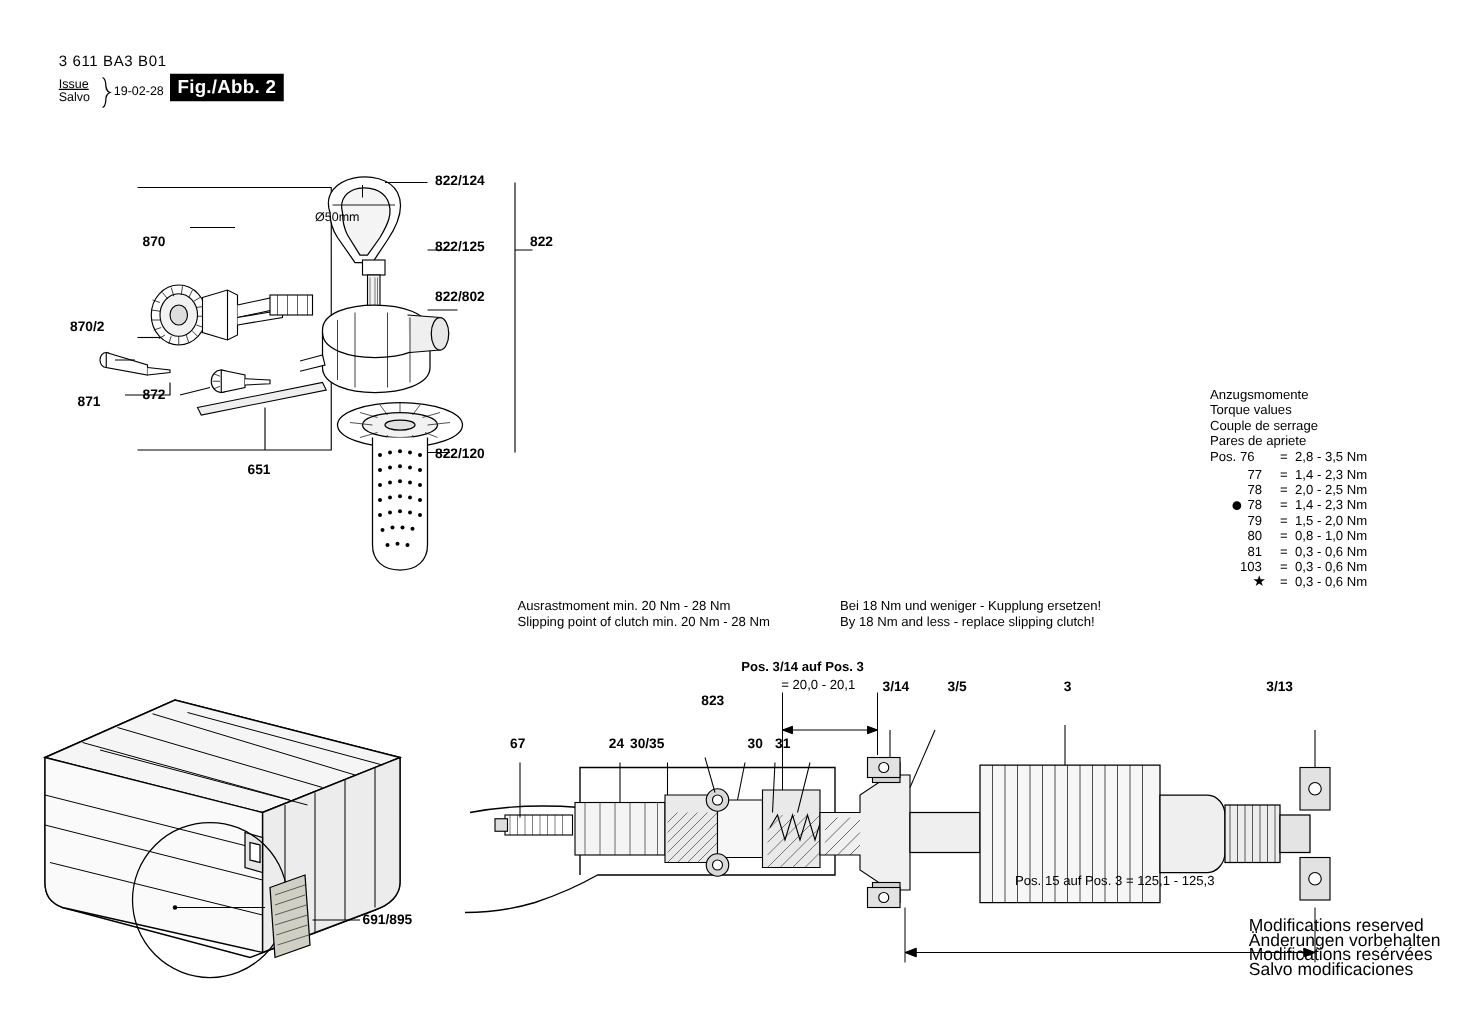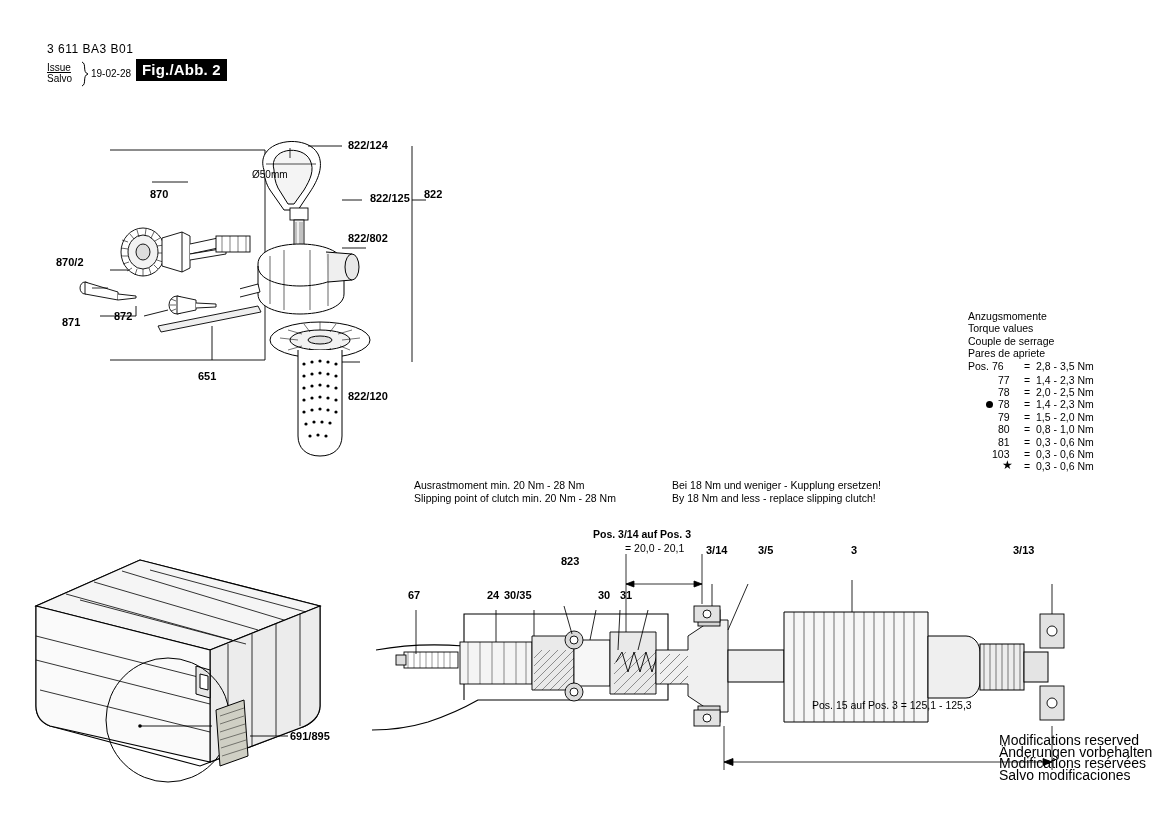--- a/index.html
+++ b/index.html
@@ -140,21 +140,21 @@
   </g>
   <path class="ln" d="M60,196 L96,196 L96,186" stroke-width="0.9"></path>
   <path class="ln" d="M104,196 L128,190" stroke-width="0.9"></path>
 
   <g stroke="#000" fill="#fff" stroke-width="0.9">
     <path d="M118,206 L218,186 L221,192 L121,212 Z" fill="#efefef"></path>
   </g>
   <path class="ln" d="M172,240 L172,206" stroke-width="0.9"></path>
 </svg>
 
-<div class="abs lbl bold" style="left:114px; top:188px;margin-left:36px;">870</div>
+<div class="abs lbl bold" style="left:114px; top:188px;">870</div>
 <div class="abs lbl bold" style="left:56px; top:256px;">870/2</div>
 <div class="abs lbl bold" style="left:62px; top:316px;">871</div>
 <div class="abs lbl bold" style="left:114px; top:310px;">872</div>
 <div class="abs lbl bold" style="left:198px; top:370px;">651</div>
 
 <svg class="abs" style="left:240px; top:118px;" width="230" height="350">
 
   <g stroke="#000" fill="#fff" stroke-width="1">
     <path d="M24,52 C14,22 66,14 78,36 C84,48 78,62 70,74 L58,92 L44,92 L30,72 C26,66 24,58 24,52 Z"></path>
     <path d="M34,52 C28,30 62,26 70,42 C75,52 70,62 64,72 L54,86 L48,86 L38,70 C35,64 34,57 34,52 Z" fill="#f4f4f4"></path>
@@ -236,23 +236,23 @@
     <path d="M8,16 L42,16"></path>
     <path d="M62,70 L42,70"></path>
     <path d="M66,118 L42,118"></path>
     <path d="M60,232 L42,232"></path>
     <path d="M112,16 L112,232"></path>
     <path d="M112,70 L126,70"></path>
   </g>
 </svg>
 
 <div class="abs lbl bold" style="left:348px; top:139px;">822/124</div>
-<div class="abs lbl bold" style="left:348px; top:192px;margin-left:22px;">822/125</div>
+<div class="abs lbl bold" style="left:348px; top:192px;">822/125</div>
 <div class="abs lbl bold" style="left:348px; top:232px;">822/802</div>
-<div class="abs lbl bold" style="left:348px; top:357px;margin-top:33px;">822/120</div>
+<div class="abs lbl bold" style="left:348px; top:357px;">822/120</div>
 <div class="abs lbl bold" style="left:424px; top:188px;">822</div>
 <div class="abs lbl" style="left:252px; top:168px; font-size:10px;">Ø50mm</div>
 
 <div class="abs" style="left:968px; top:310px; width:200px;">
   <div class="torque-block">Anzugsmomente</div>
   <div class="torque-block">Torque values</div>
   <div class="torque-block">Couple de serrage</div>
   <div class="torque-block">Pares de apriete</div>
 
   <div style="position:relative; height:14px;">

